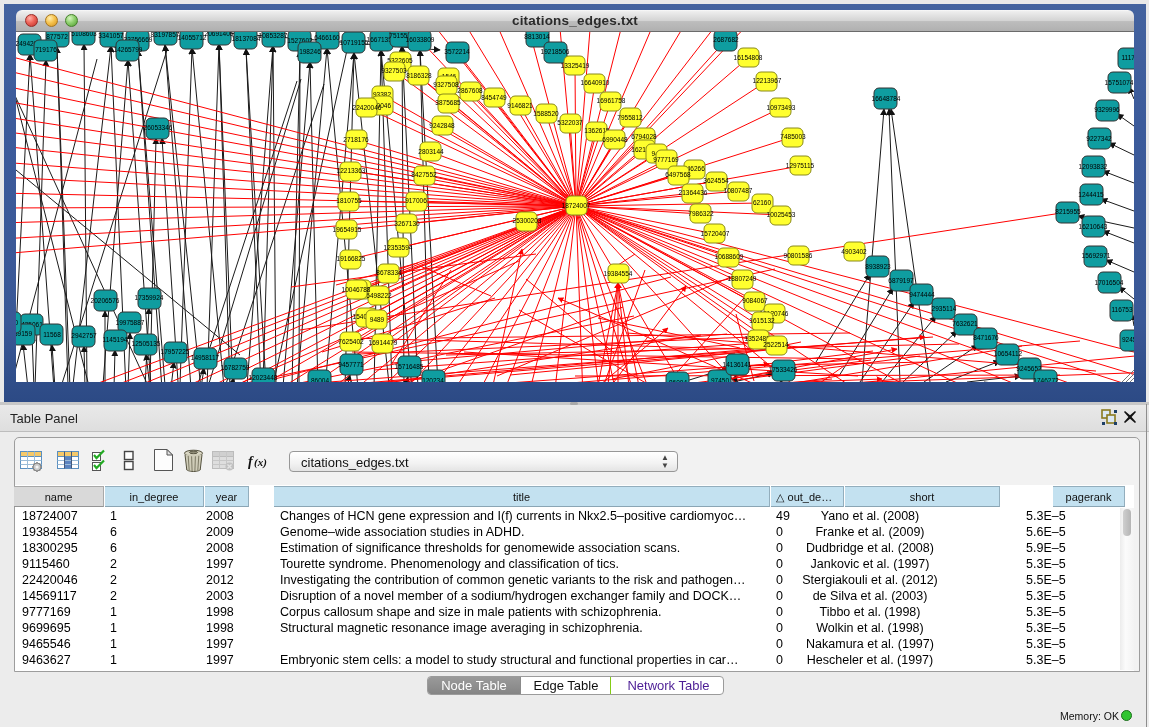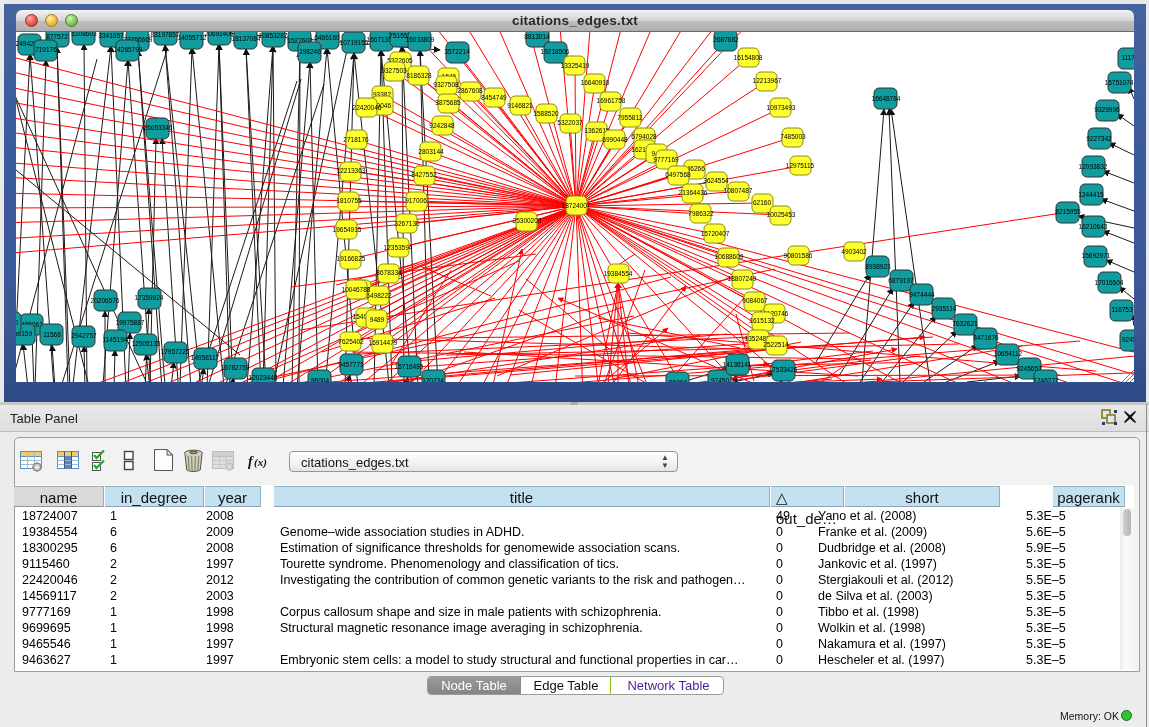--- a/index.html
+++ b/index.html
@@ -29,32 +29,32 @@
 #innerpanel { position:absolute; left:14px; top:437px; width:1126px; height:235px;
   border:1px solid #9d9d9d; border-radius:5px 5px 0 0; background:#f2f2f2; }
 #toolbar { position:absolute; left:14px; top:437px; width:1126px; height:48px; }
 #combo { position:absolute; left:289px; top:451px; width:389px; height:21px;
   border:1px solid #979797; border-radius:4px;
   background:linear-gradient(180deg,#ffffff,#f2f2f2 60%,#e4e4e4); }
 #combo .ct { position:absolute; left:11px; top:3px; font-size:13px; color:#111; }
 #combo .st { position:absolute; right:8px; top:2px; font-size:8px; color:#444; line-height:8px; }
 
 #tablewrap { position:absolute; left:15px; top:485px; width:1119px; height:186px; background:#fff; }
-.th { position:absolute; top:486px; height:21px; font-size:15px; color:#111;
+.th { position:absolute; top:486px; height:21px; font-size:11px; color:#111;
   text-align:center; line-height:21px; background:#c3e1f0;
   border-right:1px solid #93aebd; border-top:1px solid #93aebd; border-bottom:1px solid #8aa5b4; }
 .trow { position:absolute; left:0; top:0; width:1149px; height:16px; font-size:12.5px;
   color:#000; line-height:16px; white-space:nowrap; }
 .trow span { position:absolute; display:block; overflow:hidden; }
 .c0 { left:22px;  width:80px;  }
 .c1 { left:110px; width:88px;  }
 .c2 { left:206px; width:64px;  }
 .c3 { left:280px; width:488px; }
 .c4 { left:776px; width:66px;  }
-.c5 { left:818px; width:156px; }
+.c5 { left:792px; width:156px; text-align:center; }
 .c6 { left:1006px; width:84px;margin-left:20px; }
 #vscroll { position:absolute; left:1120px; top:508px; width:14px; height:162px;
   background:linear-gradient(90deg,#ececec,#fbfbfb 40%,#f3f3f3); }
 #vscroll .thumb { position:absolute; left:3px; top:1px; width:8px; height:27px;
   background:linear-gradient(90deg,#cfcfcf,#b5b5b5); border-radius:4px; }
 
 #tabs { position:absolute; left:427px; top:676px; width:297px; height:19px;
   border:1px solid #9b9b9b; border-radius:4px; background:#fff; overflow:hidden; font-size:13px; }
 #tabs span { position:absolute; top:0; height:19px; line-height:18px; text-align:center; }
 #tabs .s1 { left:0; width:93px; color:#fff;
@@ -753,29 +753,30 @@
   </svg>
 </div>
 <div id="combo">
   <div class="ct">citations_edges.txt</div>
   <div class="st">▲<br>▼</div>
 </div>
 
 <div id="tablewrap"></div>
 <div class="th" style="left:14px;width:90px;background:#d9d9d9;border-right:1px solid #a9a9a9;border-top:1px solid #a9a9a9;border-bottom:1px solid #949494;">name</div>
 <div class="th" style="left:105px;width:99px;">in_degree</div>
-<div class="th" style="left:205px;width:56px;">year</div>
+<div class="th" style="left:205px;width:44px;">year</div>
 <div class="th" style="left:274px;width:496px;">title</div>
 <div class="th" style="left:771px;width:73px;text-align:left;padding-left:5px;">△ out_de…</div>
 <div class="th" style="left:845px;width:155px;">short</div>
 <div class="th" style="left:1053px;width:72px;border-right:1px solid #93aebd;">pagerank</div>
 <div class="trow" style="top:508px">
 <span class="c0">18724007</span>
     <span class="c1">1</span>
     <span class="c2">2008</span>
+<span class="c3">Changes of HCN gene expression and I(f) currents in Nkx2.5–positive cardiomyoc…</span>
     <span class="c4">49</span>
     <span class="c5">Yano et al. (2008)</span>
 <span class="c6">5.3E–5</span>
   </div>
 <div class="trow" style="top:524px">
 <span class="c0">19384554</span>
     <span class="c1">6</span>
     <span class="c2">2009</span>
 <span class="c3">Genome–wide association studies in ADHD.</span>
     <span class="c4">0</span>
@@ -806,20 +807,21 @@
     <span class="c2">2012</span>
 <span class="c3">Investigating the contribution of common genetic variants to the risk and pathogen…</span>
     <span class="c4">0</span>
     <span class="c5">Stergiakouli et al. (2012)</span>
 <span class="c6">5.5E–5</span>
   </div>
 <div class="trow" style="top:588px">
 <span class="c0">14569117</span>
     <span class="c1">2</span>
     <span class="c2">2003</span>
+<span class="c3">Disruption of a novel member of a sodium/hydrogen exchanger family and DOCK…</span>
     <span class="c4">0</span>
     <span class="c5">de Silva et al. (2003)</span>
 <span class="c6">5.3E–5</span>
   </div>
 <div class="trow" style="top:604px">
 <span class="c0">9777169</span>
     <span class="c1">1</span>
     <span class="c2">1998</span>
 <span class="c3">Corpus callosum shape and size in male patients with schizophrenia.</span>
     <span class="c4">0</span>

